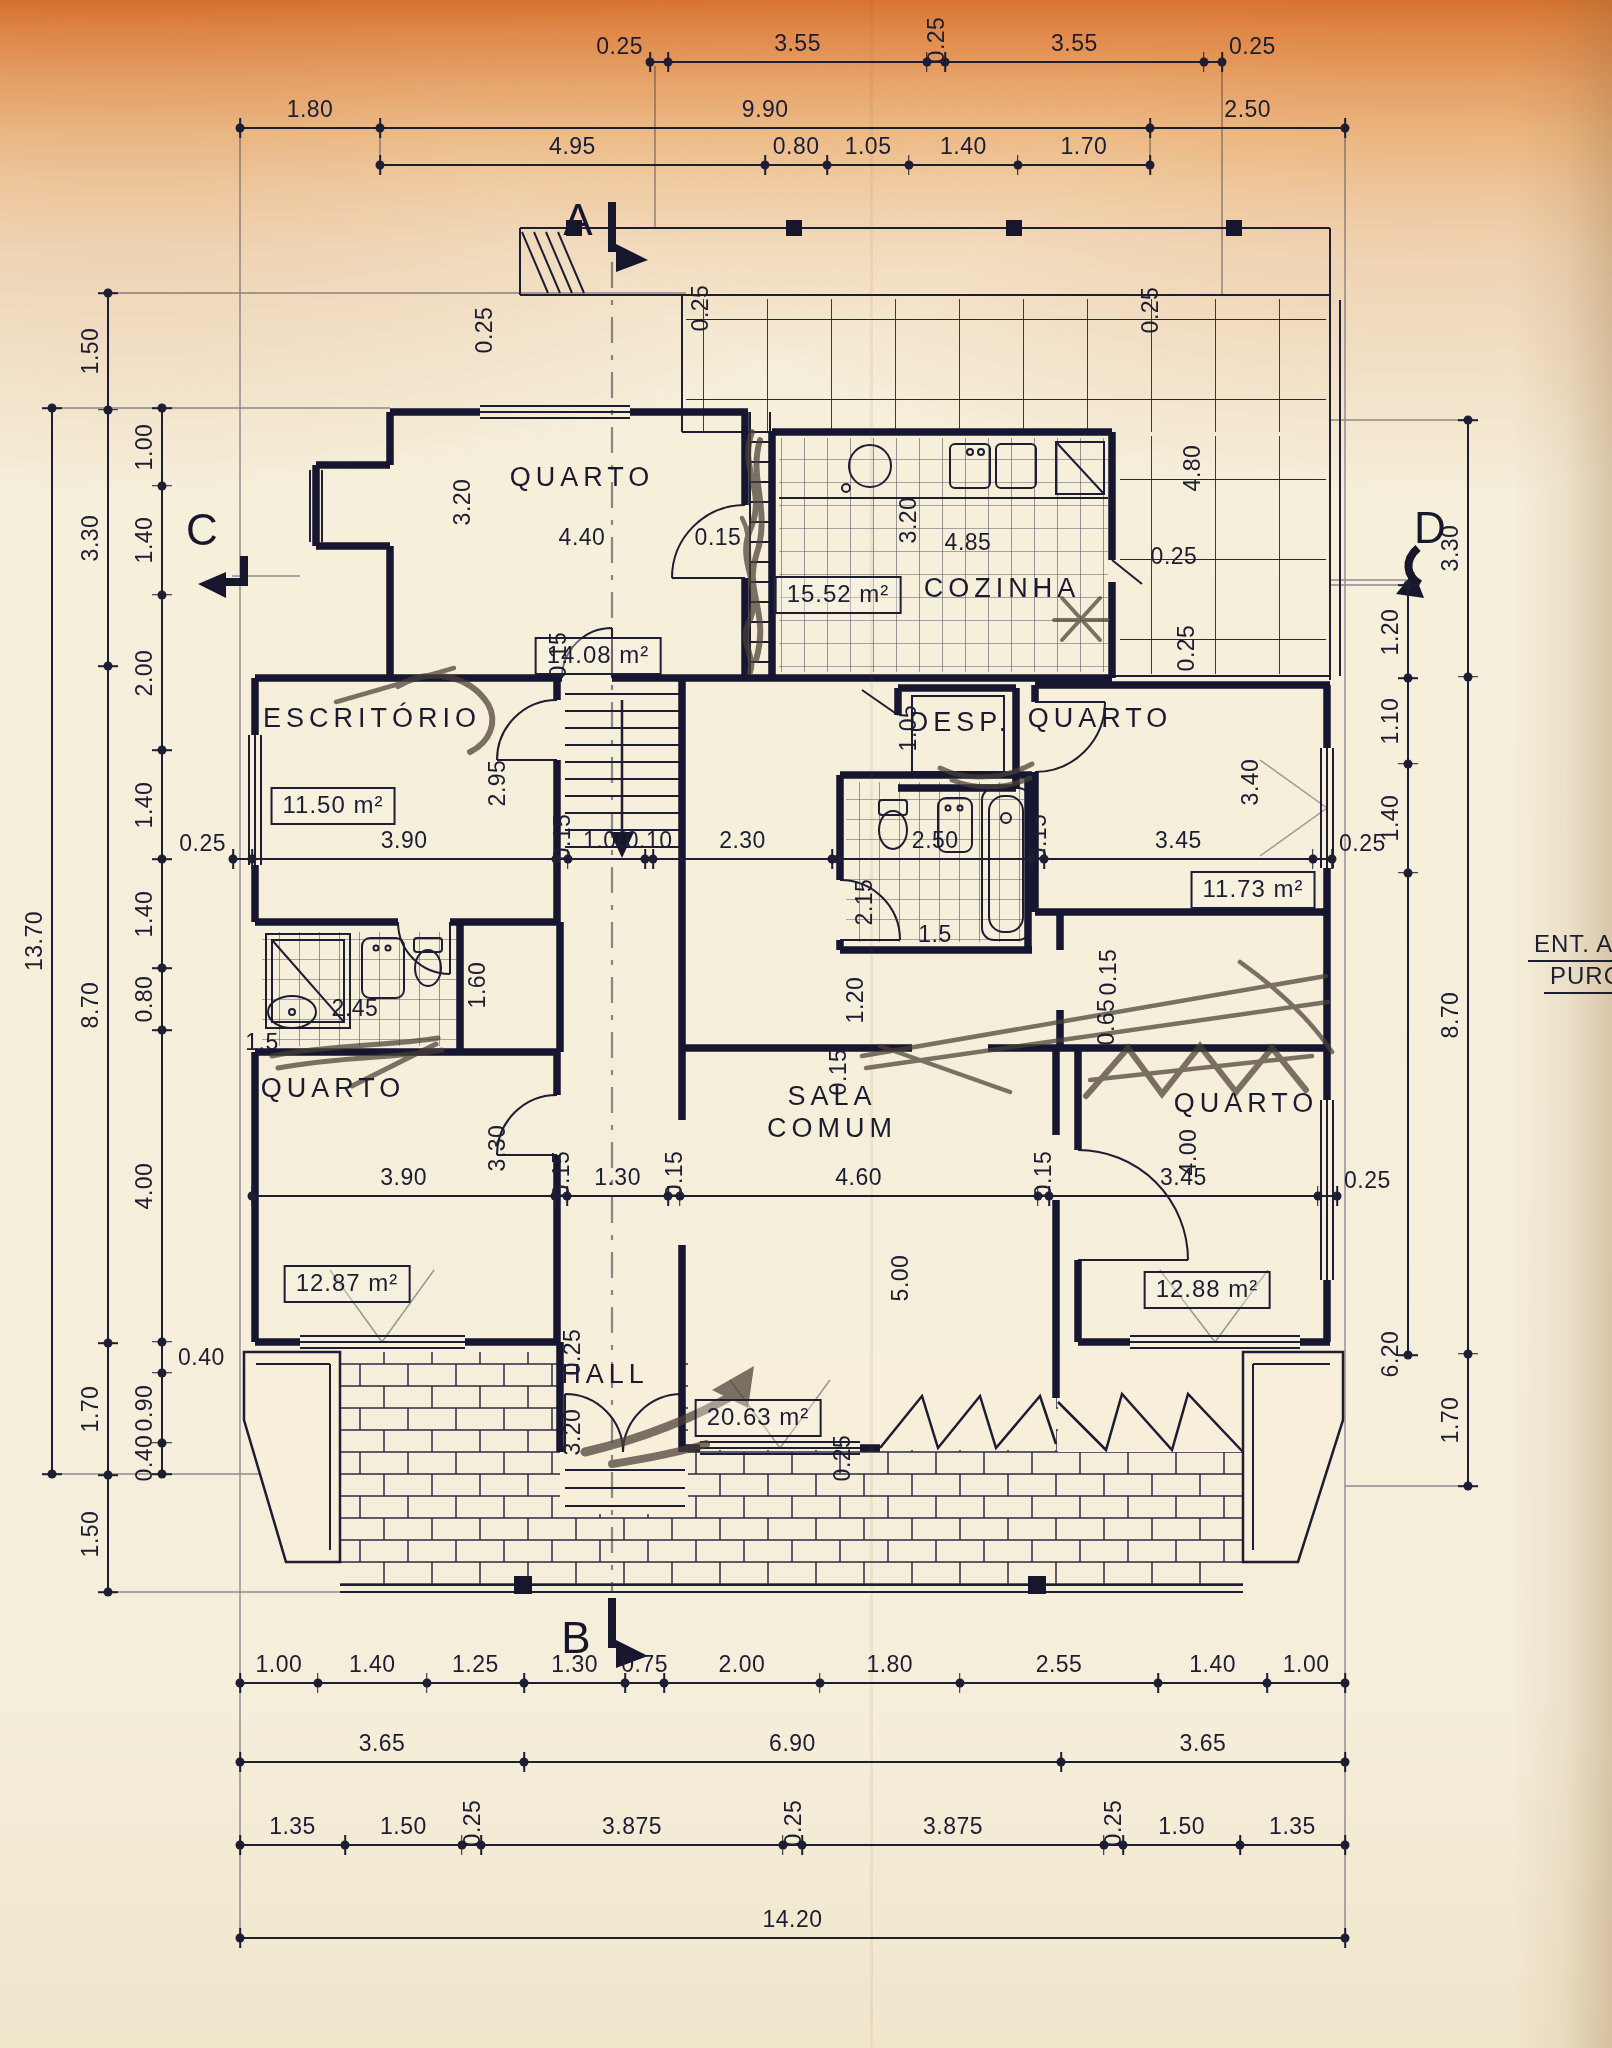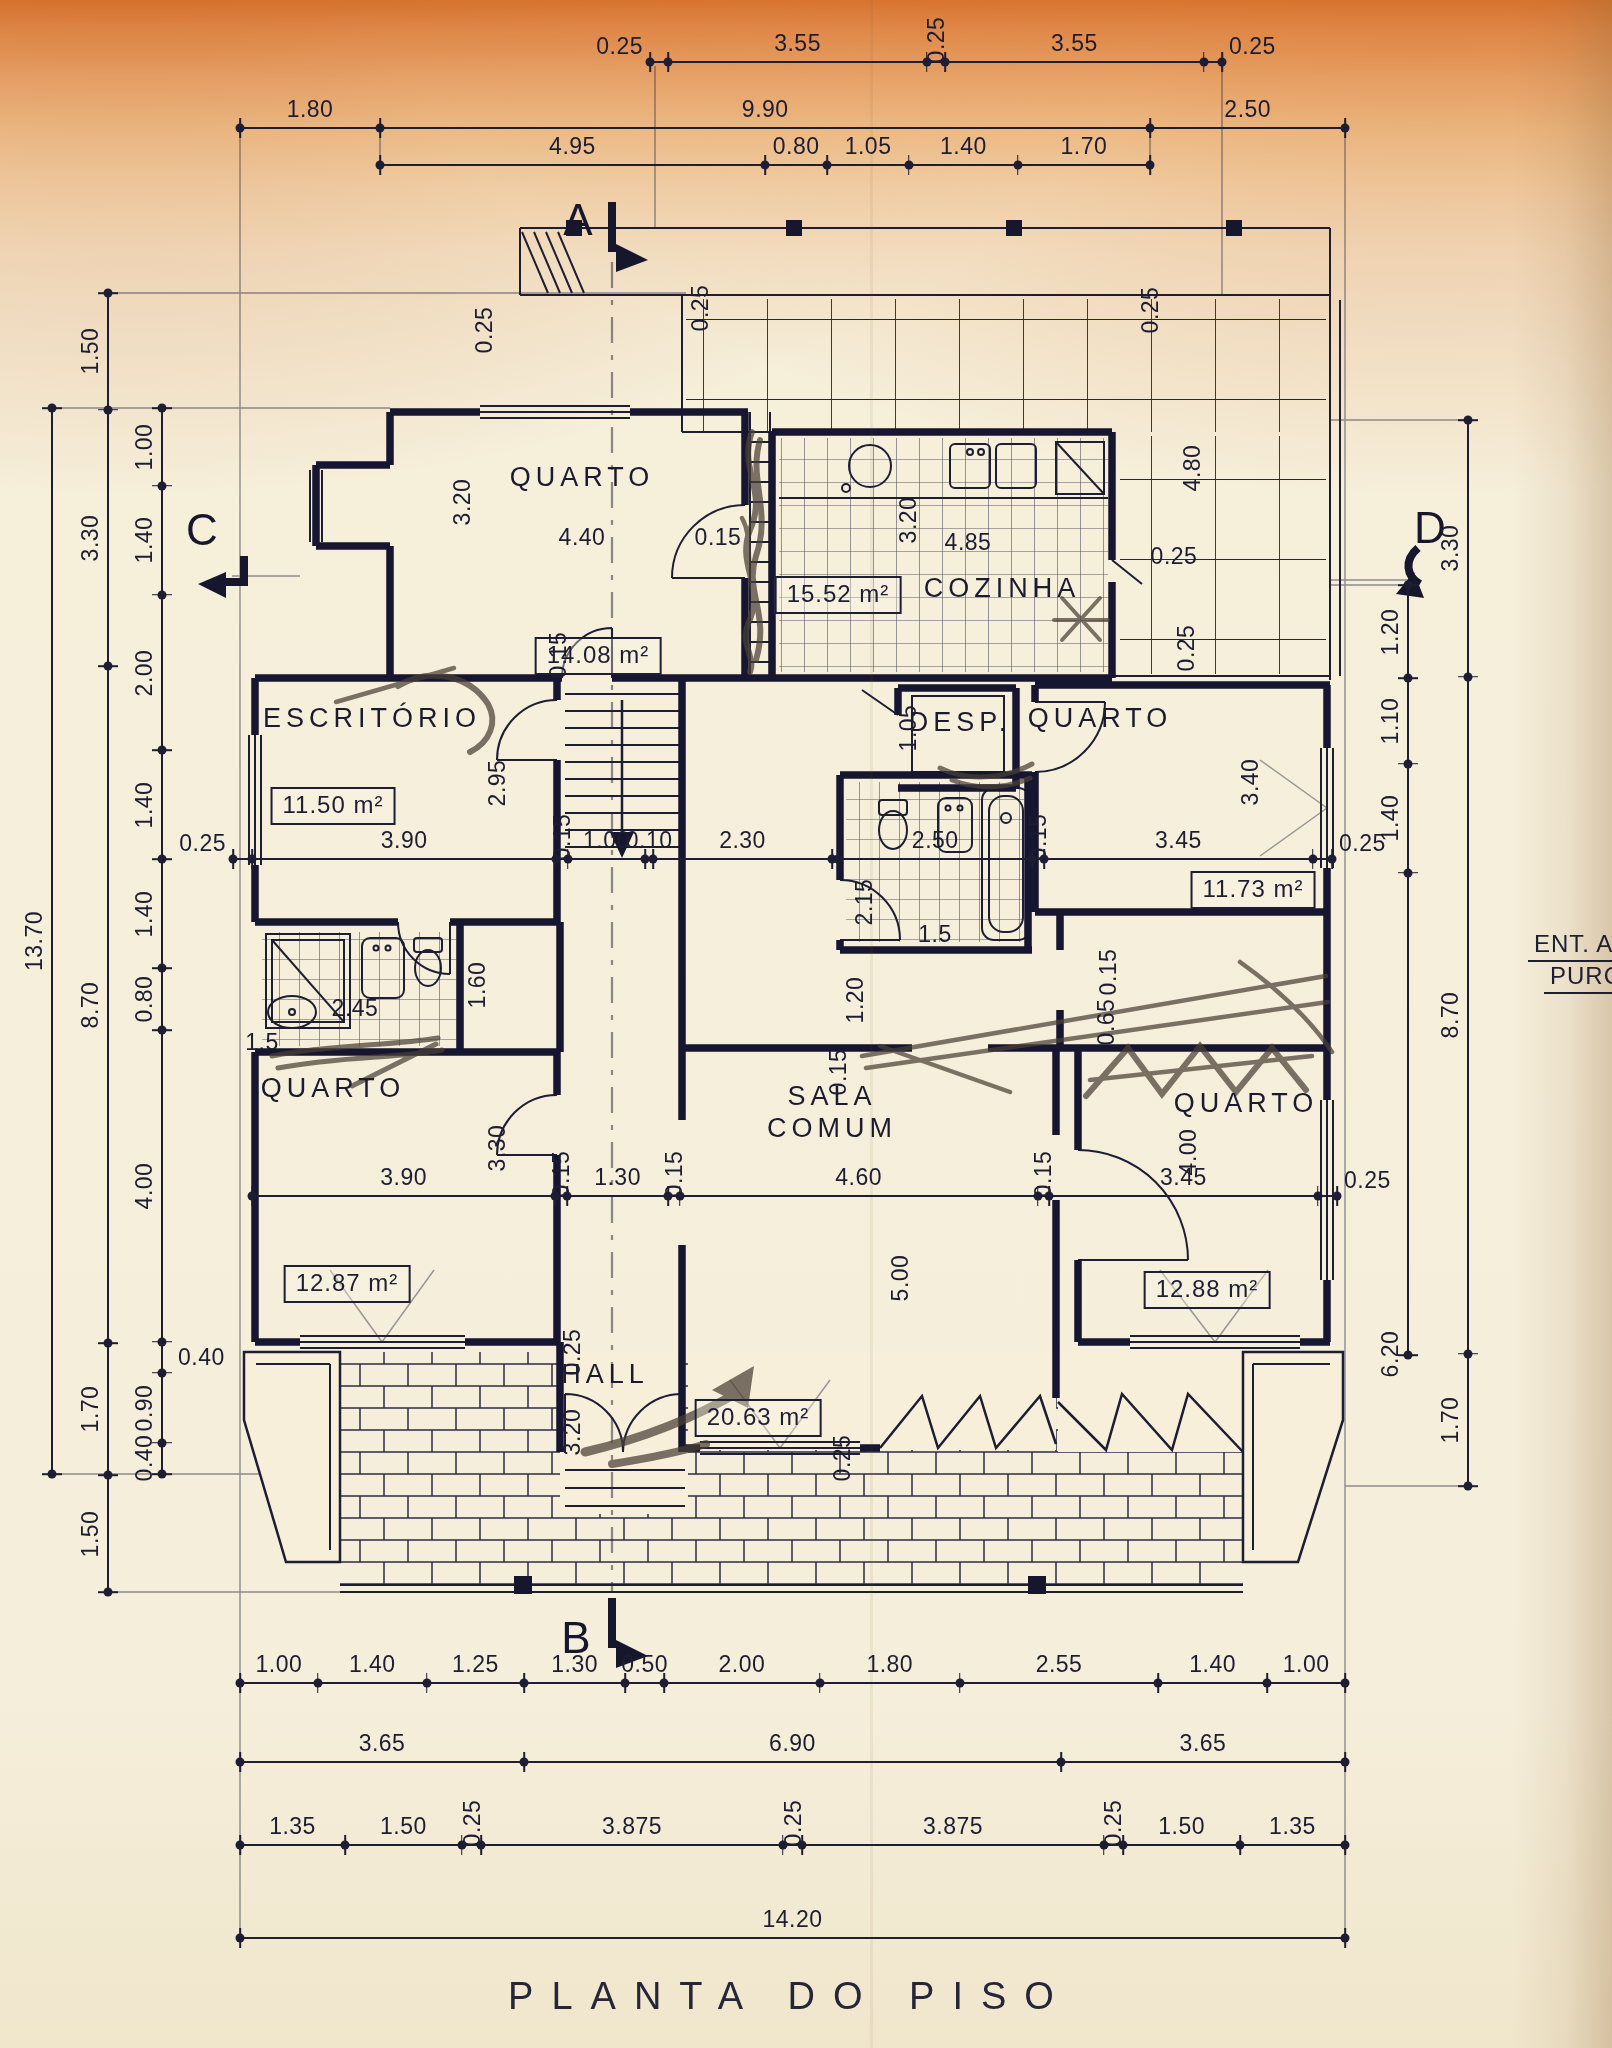--- a/index.html
+++ b/index.html
@@ -212,21 +212,20 @@
     <div class="lab room-label" style="left:1246px;top:1103px">QUARTO</div>
 
     <div class="lab area-box" style="left:598px;top:656px">14.08 m²</div>
     <div class="lab area-box" style="left:838px;top:595px">15.52 m²</div>
     <div class="lab area-box" style="left:333px;top:806px">11.50 m²</div>
     <div class="lab area-box" style="left:1253px;top:890px">11.73 m²</div>
     <div class="lab area-box" style="left:347px;top:1284px">12.87 m²</div>
     <div class="lab area-box" style="left:758px;top:1418px">20.63 m²</div>
     <div class="lab area-box" style="left:1207px;top:1290px">12.88 m²</div>
 
-    <div class="lab title" style="left:790px;top:1996px">PLANTA DO PISO</div>
 
     <div class="side-note">
       <span>ENT. A</span>
       <span>PURC</span>
     </div>
   </div>
 
   <div id="dims">
       <div class="dim-line" style="left: 650px; top: 61px; width: 572px; height: 1.6px;"></div>
       <div class="dim-dot" style="left: 650px; top: 62px;"></div>
@@ -347,21 +346,21 @@
       <div class="dim-tick" style="left: 317.817px; top: 1683px; width: 1.6px; height: 20px;"></div>
       <div class="dim-label" style="left: 372.289px; top: 1678px; transform: translate(-50%, -100%);">1.40</div>
       <div class="dim-dot" style="left: 426.761px; top: 1683px;"></div>
       <div class="dim-tick" style="left: 426.761px; top: 1683px; width: 1.6px; height: 20px;"></div>
       <div class="dim-label" style="left: 475.396px; top: 1678px; transform: translate(-50%, -100%);">1.25</div>
       <div class="dim-dot" style="left: 524.032px; top: 1683px;"></div>
       <div class="dim-tick" style="left: 524.032px; top: 1683px; width: 1.6px; height: 20px;"></div>
       <div class="dim-label" style="left: 574.613px; top: 1678px; transform: translate(-50%, -100%);">1.30</div>
       <div class="dim-dot" style="left: 625.194px; top: 1683px;"></div>
       <div class="dim-tick" style="left: 625.194px; top: 1683px; width: 1.6px; height: 20px;"></div>
-      <div class="dim-label" style="left: 644.648px; top: 1678px; transform: translate(-50%, -100%);">0.50</div>
+      <div class="dim-label" style="left: 644.648px; top: 1678px; transform: translate(-50%, -100%);">0.75</div>
       <div class="dim-dot" style="left: 664.102px; top: 1683px;"></div>
       <div class="dim-tick" style="left: 664.102px; top: 1683px; width: 1.6px; height: 20px;"></div>
       <div class="dim-label" style="left: 741.919px; top: 1678px; transform: translate(-50%, -100%);">2.00</div>
       <div class="dim-dot" style="left: 819.736px; top: 1683px;"></div>
       <div class="dim-tick" style="left: 819.736px; top: 1683px; width: 1.6px; height: 20px;"></div>
       <div class="dim-label" style="left: 889.771px; top: 1678px; transform: translate(-50%, -100%);">1.80</div>
       <div class="dim-dot" style="left: 959.806px; top: 1683px;"></div>
       <div class="dim-tick" style="left: 959.806px; top: 1683px; width: 1.6px; height: 20px;"></div>
       <div class="dim-label" style="left: 1059.02px; top: 1678px; transform: translate(-50%, -100%);">2.55</div>
       <div class="dim-dot" style="left: 1158.24px; top: 1683px;"></div>

